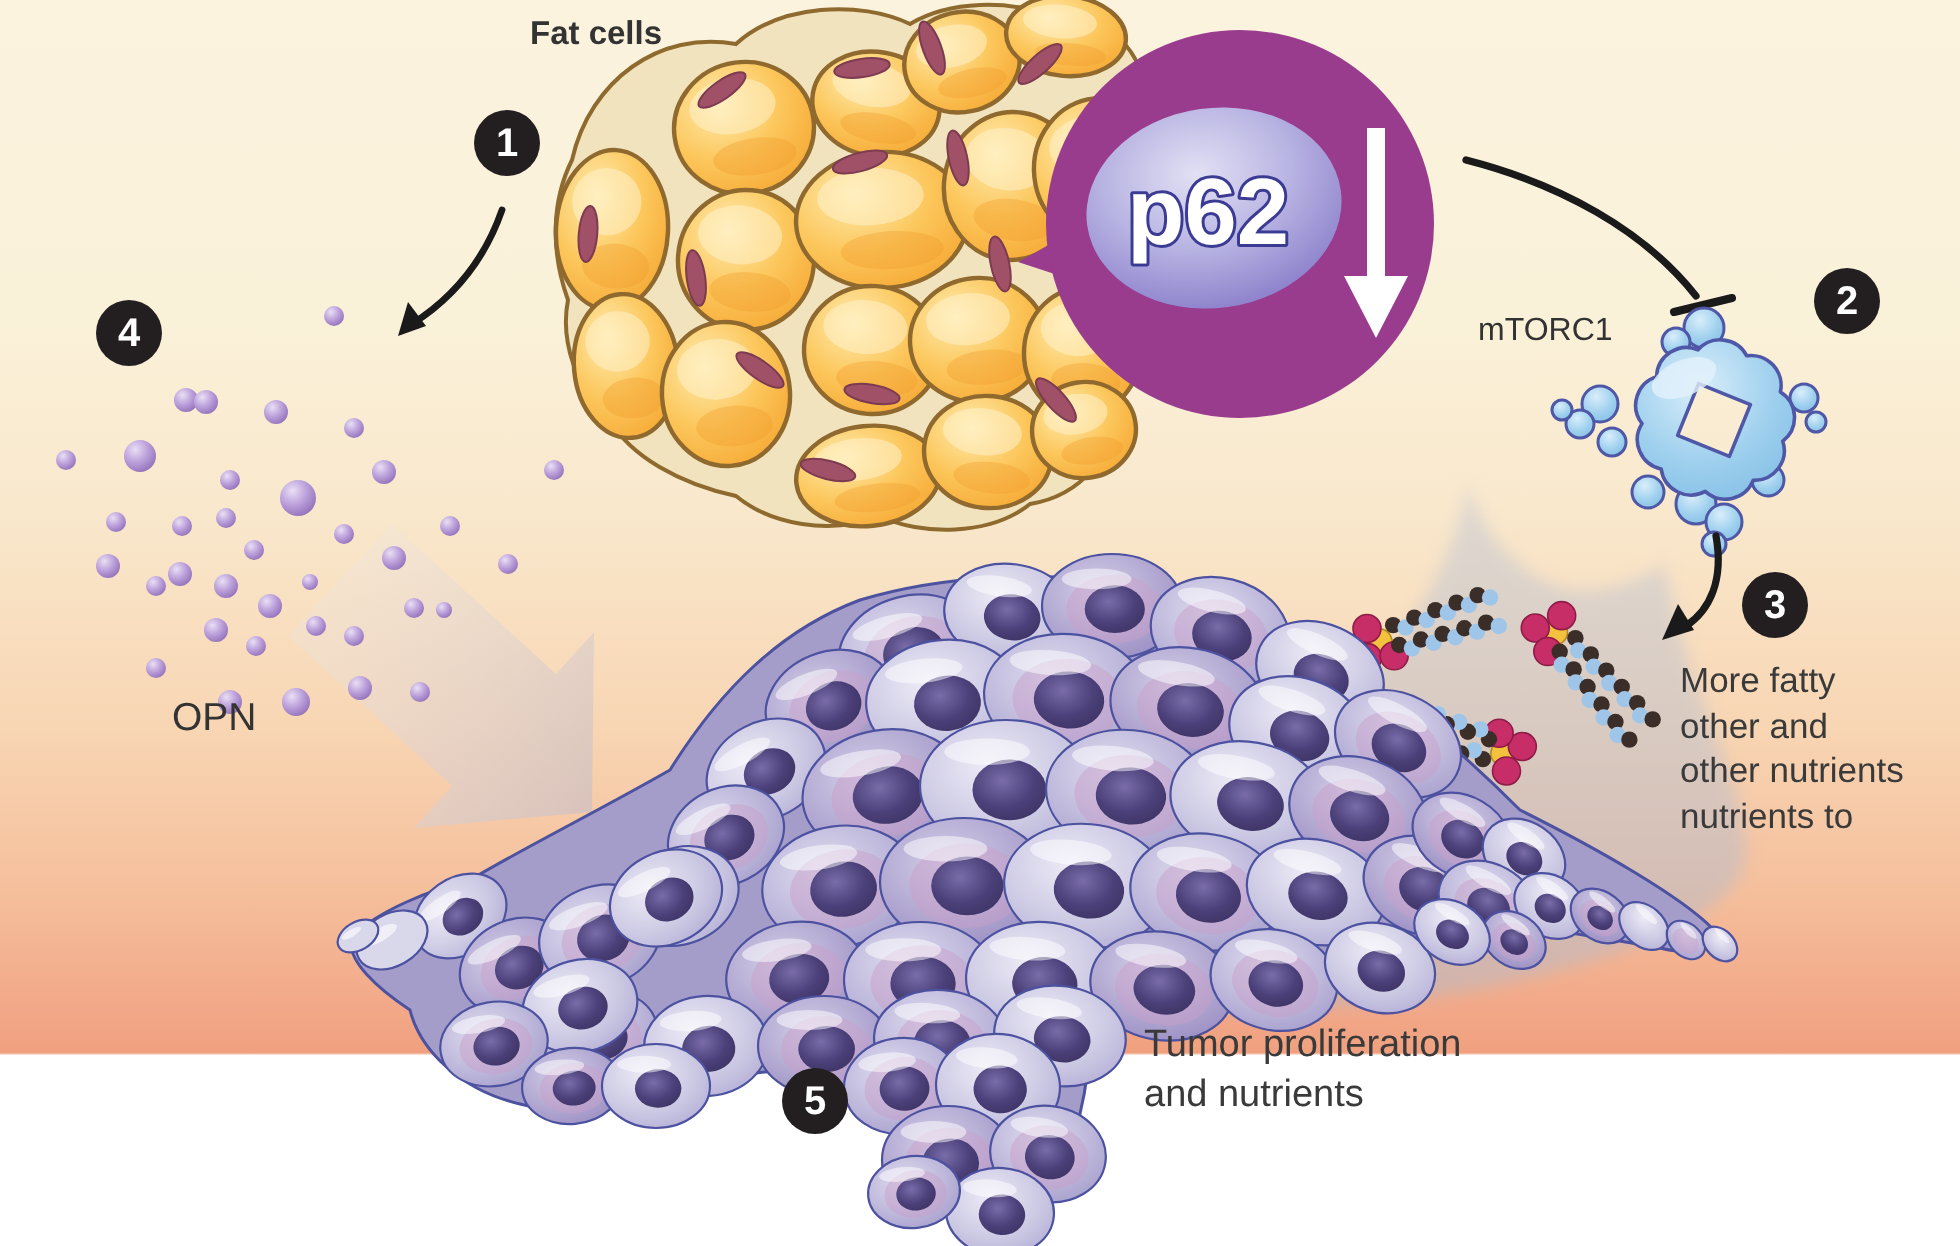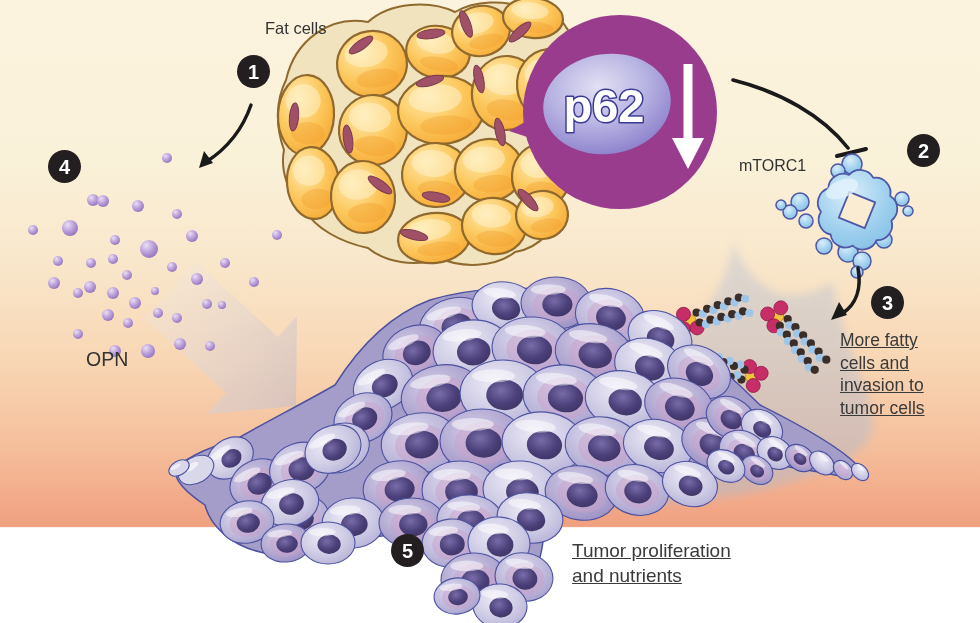--- a/index.html
+++ b/index.html
@@ -5,31 +5,31 @@
   html,body{margin:0;padding:0;background:#fff;}
   .scene{
     position:relative;width:980px;height:623px;overflow:hidden;
     font-family:"Liberation Sans",sans-serif;
     background:linear-gradient(180deg,
       #FBF3DE 0%, #FAF1D9 26%, #F9E7CB 42%, #F8D6B4 58%,
       #F5BE9B 72%, #F2A888 81%, #F0A07F 84.5%, #FFFFFF 84.7%, #FFFFFF 100%);
   }
   svg{position:absolute;left:0;top:0;}
   .lbl{position:absolute;color:#333;white-space:nowrap;}
-  .lbl div{white-space:nowrap;text-decoration:underline;}
+  .lbl div{white-space:nowrap;}
   .badge{
     position:absolute;width:33px;height:33px;border-radius:50%;
     background:#231F20;color:#fff;display:flex;align-items:center;justify-content:center;
     font-size:20px;font-weight:bold;line-height:1;
   }
-  #lbl-fat{left:265px;top:19px;font-size:16.5px;}
+  #lbl-fat{left:265px;top:8px;font-size:16.5px;font-weight:bold;}
   #lbl-mtorc1{left:739px;top:157px;font-size:16px;}
   #lbl-opn{left:86px;top:348px;font-size:19.5px;}
   #lbl-step3{left:840px;top:329px;font-size:17.5px;line-height:22.5px;color:#3A3A3A;}
-  #lbl-tumor{left:572px;top:539px;font-size:19px;line-height:24.5px;color:#3A3A3A;}
+  #lbl-tumor{left:572px;top:511px;font-size:19px;line-height:24.5px;color:#3A3A3A;}
   #badge1{left:237px;top:55px;}
   #badge2{left:907px;top:134px;}
   #badge3{left:871px;top:286px;}
   #badge4{left:48px;top:150px;}
   #badge5{left:391px;top:534px;}
   .p62text{paint-order:stroke;stroke:#3B3B94;stroke-width:3px;stroke-linejoin:round;
     fill:#fff;font-family:"Liberation Sans",sans-serif;font-weight:bold;font-size:47px;}
 </style>
 </head>
 <body>
@@ -757,23 +757,23 @@
           </g>
         </g>
     </g>
   </svg>
 
   <div class="lbl" id="lbl-fat">Fat cells</div>
   <div class="lbl" id="lbl-mtorc1">mTORC1</div>
   <div class="lbl" id="lbl-opn">OPN</div>
   <div class="lbl" id="lbl-step3">
     <div>More fatty</div>
-    <div>cells and</div>
-    <div>invasion to</div>
-    <div>tumor cells</div>
+    <div>other and</div>
+    <div>other nutrients</div>
+    <div>nutrients to</div>
   </div>
   <div class="lbl" id="lbl-tumor">
     <div>Tumor proliferation</div>
     <div>and nutrients</div>
   </div>
 
   <div class="badge" id="badge1">1</div>
   <div class="badge" id="badge2">2</div>
   <div class="badge" id="badge3">3</div>
   <div class="badge" id="badge4">4</div>

